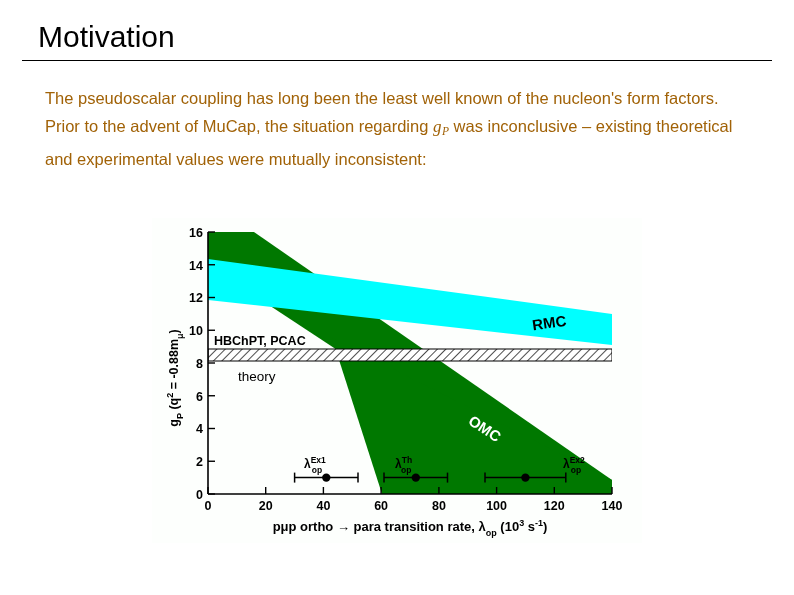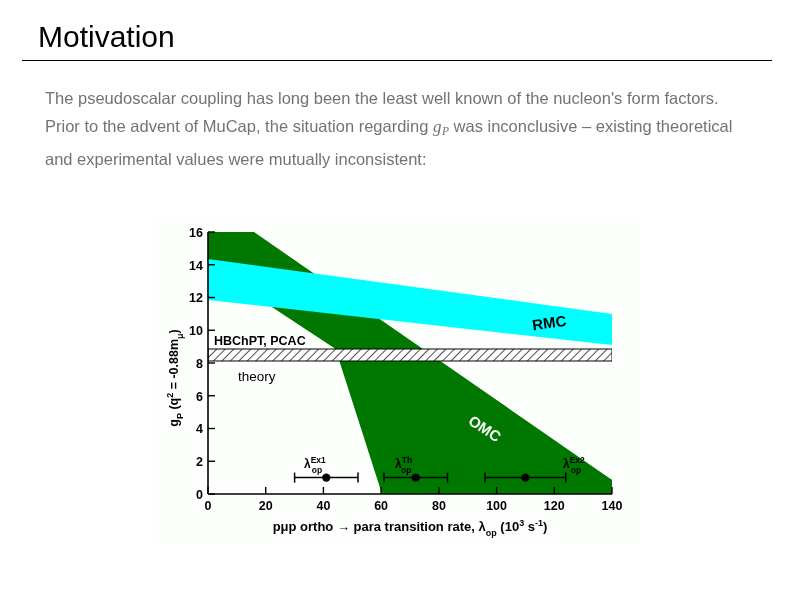--- a/index.html
+++ b/index.html
@@ -35,21 +35,21 @@
   }
 
   
   #body-text {
     position: absolute;
     left: 45px;
     top: 84px;
     width: 710px;
     font-size: 16.5px;
     line-height: 28px;
-    color: #737373;
+    color: #a16207;
   }
   #body-text .frag { white-space: pre-wrap; }
   .mathvar {
     font-family: "Liberation Serif", serif;
     font-style: italic;
     font-size: 17px;
   }
   .mathvar .sub {
     font-size: 11.5px;
     font-style: italic;

